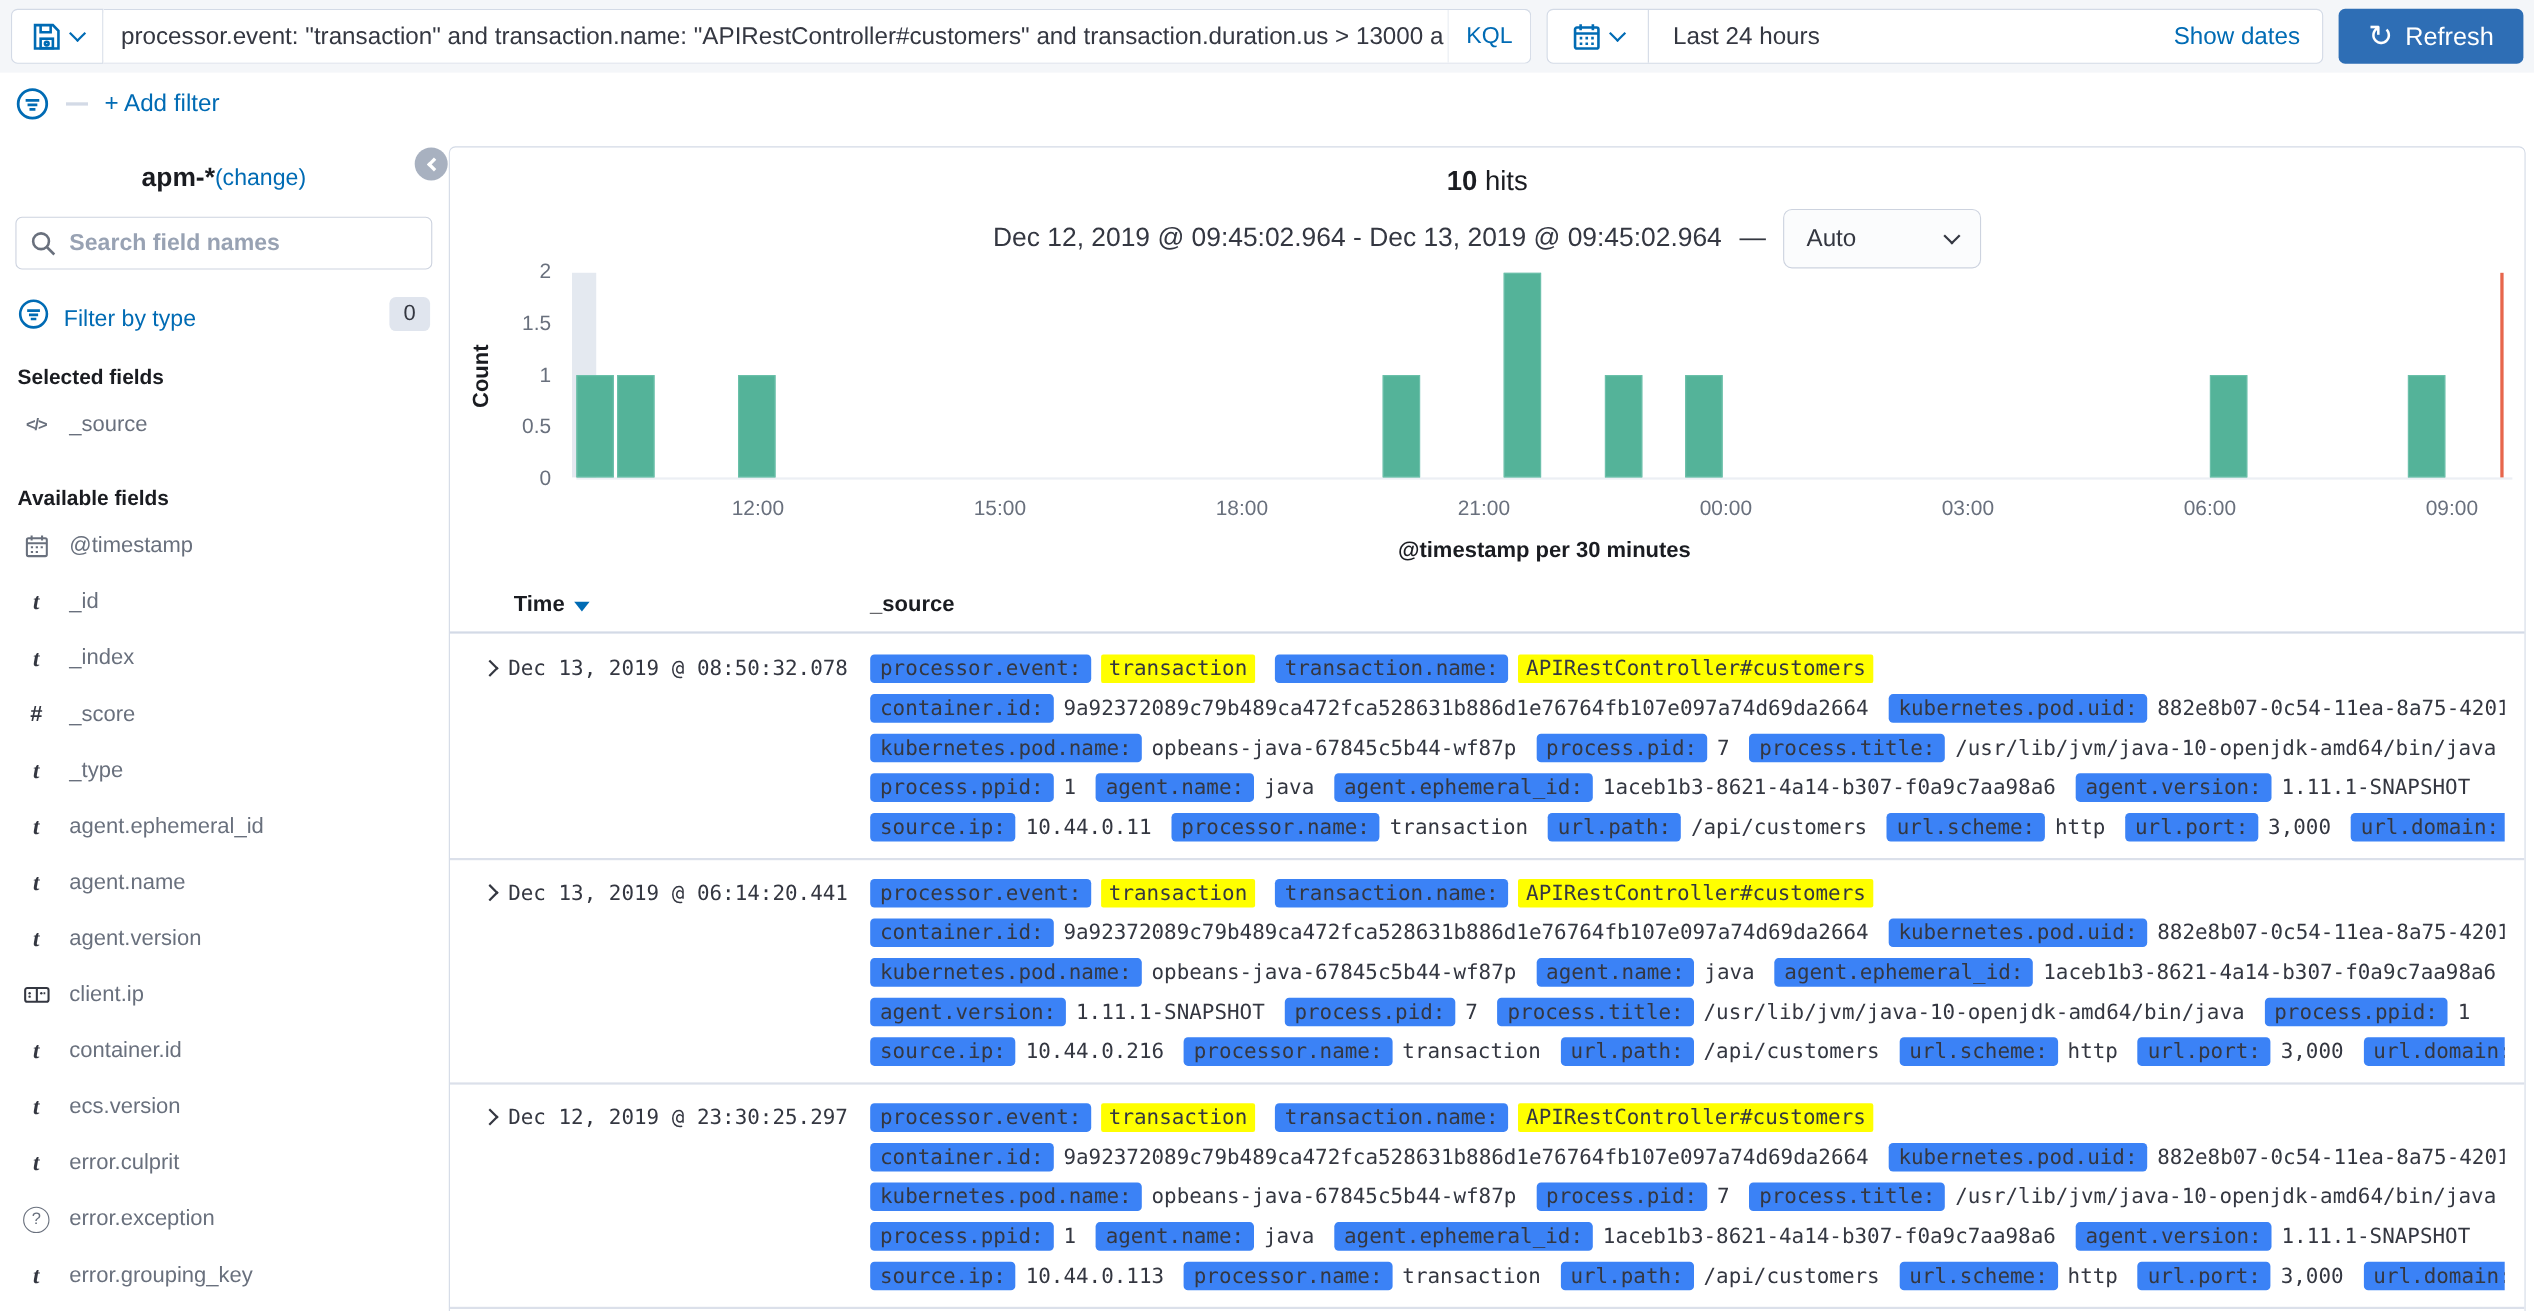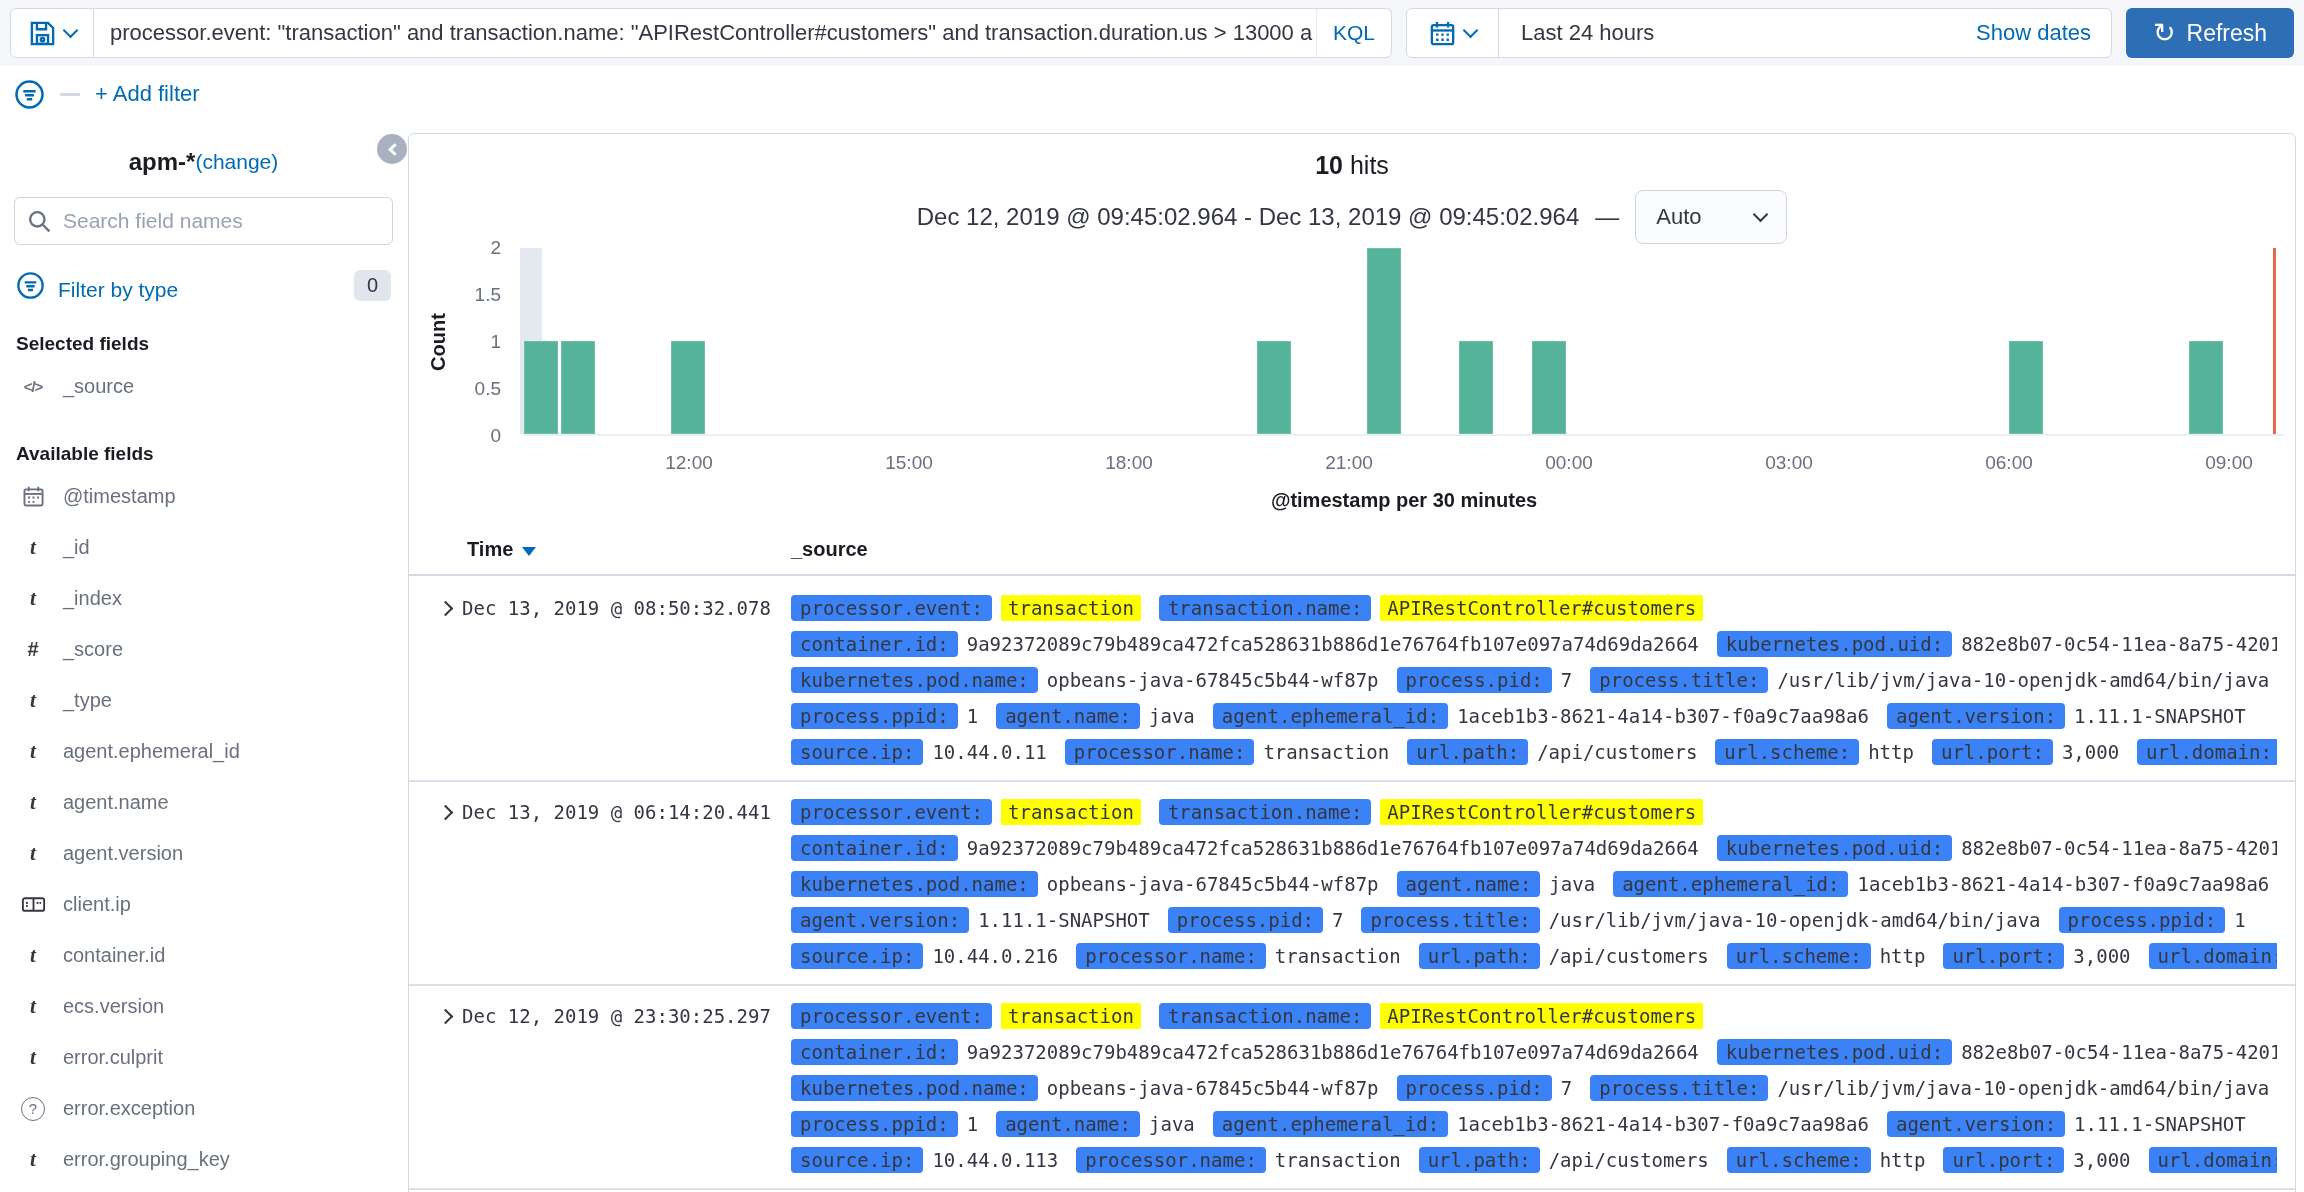--- a/index.html
+++ b/index.html
@@ -42,21 +42,21 @@
     align-items:center; padding-left:14px; gap:15px; }
   .pin-dash{ width:20px; height:3px; background:var(--border); }
   .add-filter{ font-size:22px; color:var(--accent); cursor:pointer; }
 
   
   .sidebar{ position:absolute; top:130px; left:0; width:407px; bottom:0; padding:10px 14px; }
   .idx-row{ display:flex; align-items:center; justify-content:center; margin:8px 2px 0; }
   .idx-name{ font-size:24px; font-weight:bold; color:var(--dark); }
   .change-link{ font-size:21px; color:var(--accent); cursor:pointer; }
   .search-box{ margin-top:21px; height:48px; border:1.5px solid #cdd3df; border-radius:6px;
-    background:#fff; display:flex; align-items:center; padding:0 12px; gap:11px; }
+    background:#fff; display:flex; align-items:center; padding:0 12px; gap:11px;font-weight:bold; }
   .search-placeholder{ font-size:21px; color:#98a2b3; }
   .ftype-row{ display:flex; align-items:center; margin-top:23px; gap:13px; padding:0 2px; }
   .ftype-label{ font-size:21px; color:var(--accent); cursor:pointer;margin-top:10px; }
   .count-badge{ margin-left:auto; background:#e0e5ee; border-radius:6px; padding:4px 13px;
     font-size:20px; color:#343741; }
   .section-h{ font-size:19px; font-weight:bold; color:var(--dark); margin-top:31px; padding:0 2px; }
   .field-list{ margin-top:6px; }
   .field-item{ display:flex; align-items:center; height:51px; gap:15px; padding:0 4px;
     font-size:20px; color:var(--graytext); cursor:pointer; }
   .field-icon{ width:30px; display:flex; justify-content:center; align-items:center; }
@@ -72,21 +72,21 @@
     background:#fff; border:1.5px solid var(--border); border-radius:6px; }
   .collapse-btn{ position:absolute; left:377px; top:134px; width:30px; height:30px; border-radius:50%;
     background:#a8b1c0; display:flex; align-items:center; justify-content:center; cursor:pointer; z-index:5; }
   .cleft{ width:9px; height:9px; border-left:3px solid #fff; border-bottom:3px solid #fff;
     transform:rotate(45deg); margin-left:4px; }
 
   .hits-line{ position:absolute; top:17px; width:100%; text-align:center; font-size:25px; color:var(--dark); }
   .hits-count{ font-weight:bold; }
   .range-line{ position:absolute; top:56px; width:100%; display:flex; justify-content:center;
     align-items:center; gap:16px; font-size:24px; }
-  .interval-select{ width:152px; height:54px; border:1.5px solid #cdd3df; border-radius:8px;
+  .interval-select{ width:180px; height:54px; border:1.5px solid #cdd3df; border-radius:8px;
     background:#fbfcfd; display:flex; align-items:center; justify-content:space-between;
     padding:0 20px; font-size:22px; cursor:pointer; }
 
   
   .plot{ position:absolute; left:115px; top:114px; width:1760px; height:188px;
     border-bottom:2px solid #eceff4; }
   .bar{ position:absolute; bottom:0; width:34px; background:var(--bar);
     border:1px solid #6cc0aa; cursor:pointer; }
   .bar-partial{ position:absolute; bottom:0; background:#dde3ec; opacity:.8; }
   .time-marker{ position:absolute; top:0; bottom:0; width:3px; background:var(--marker); }

